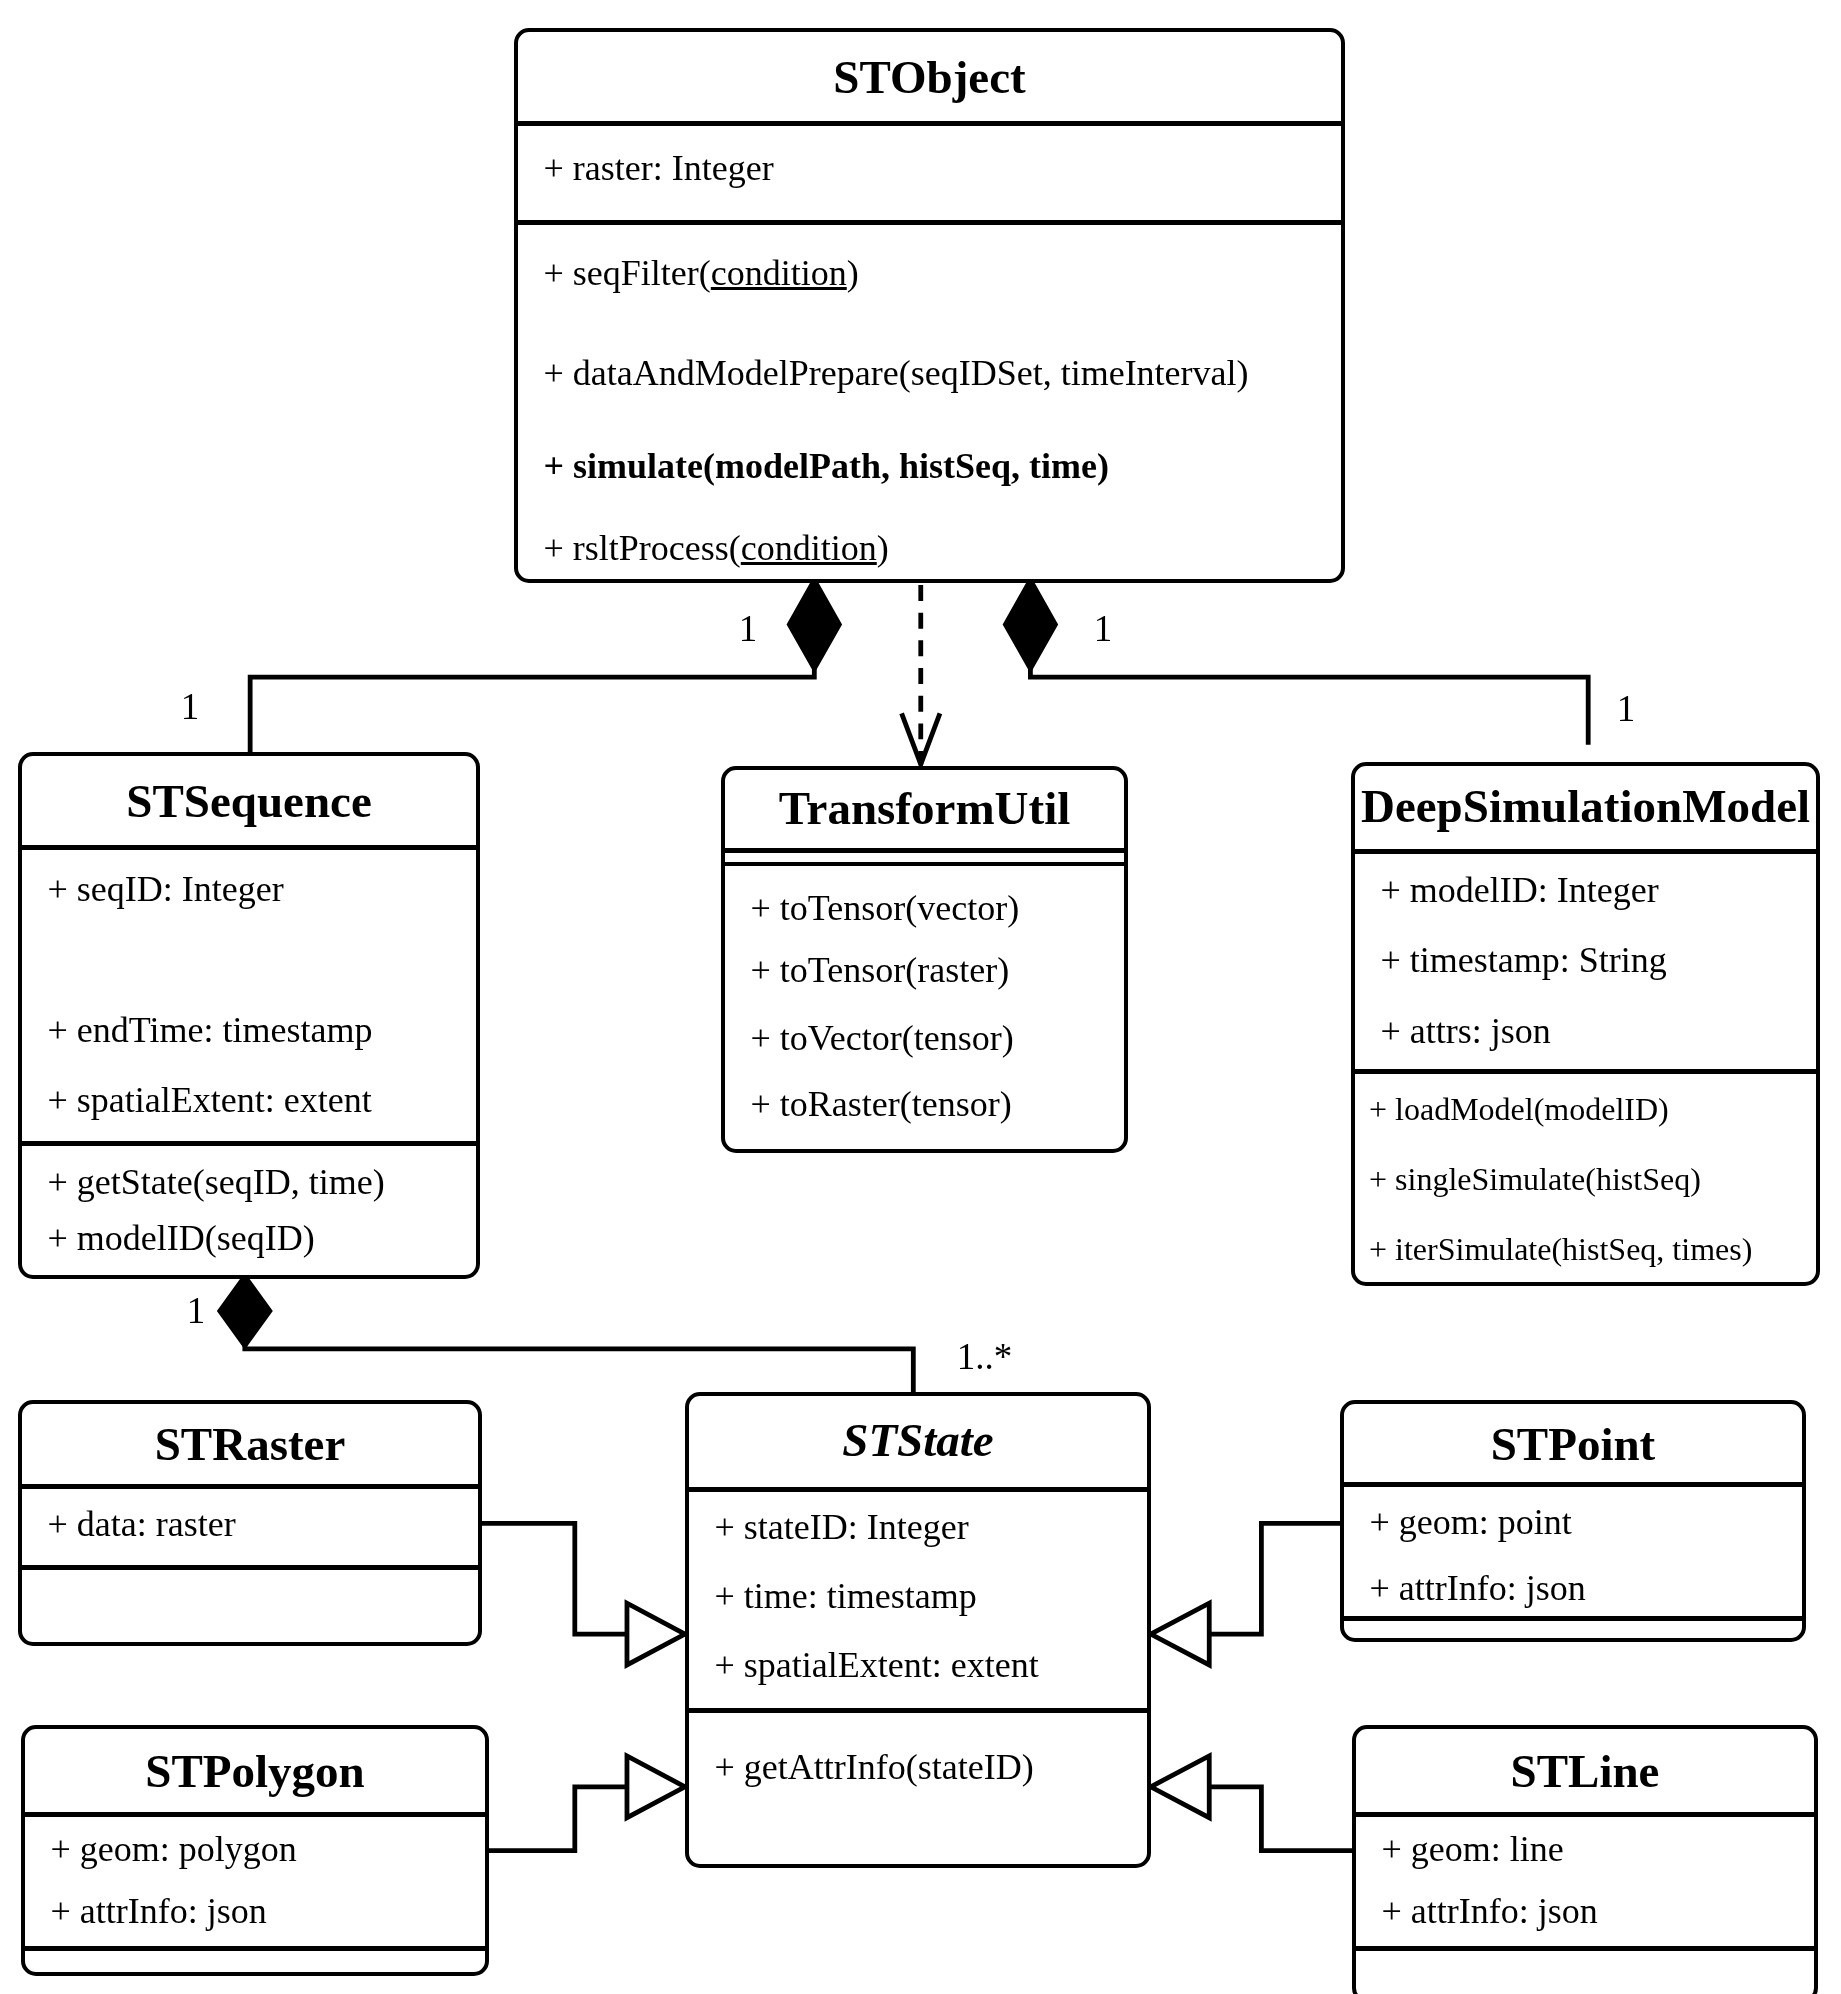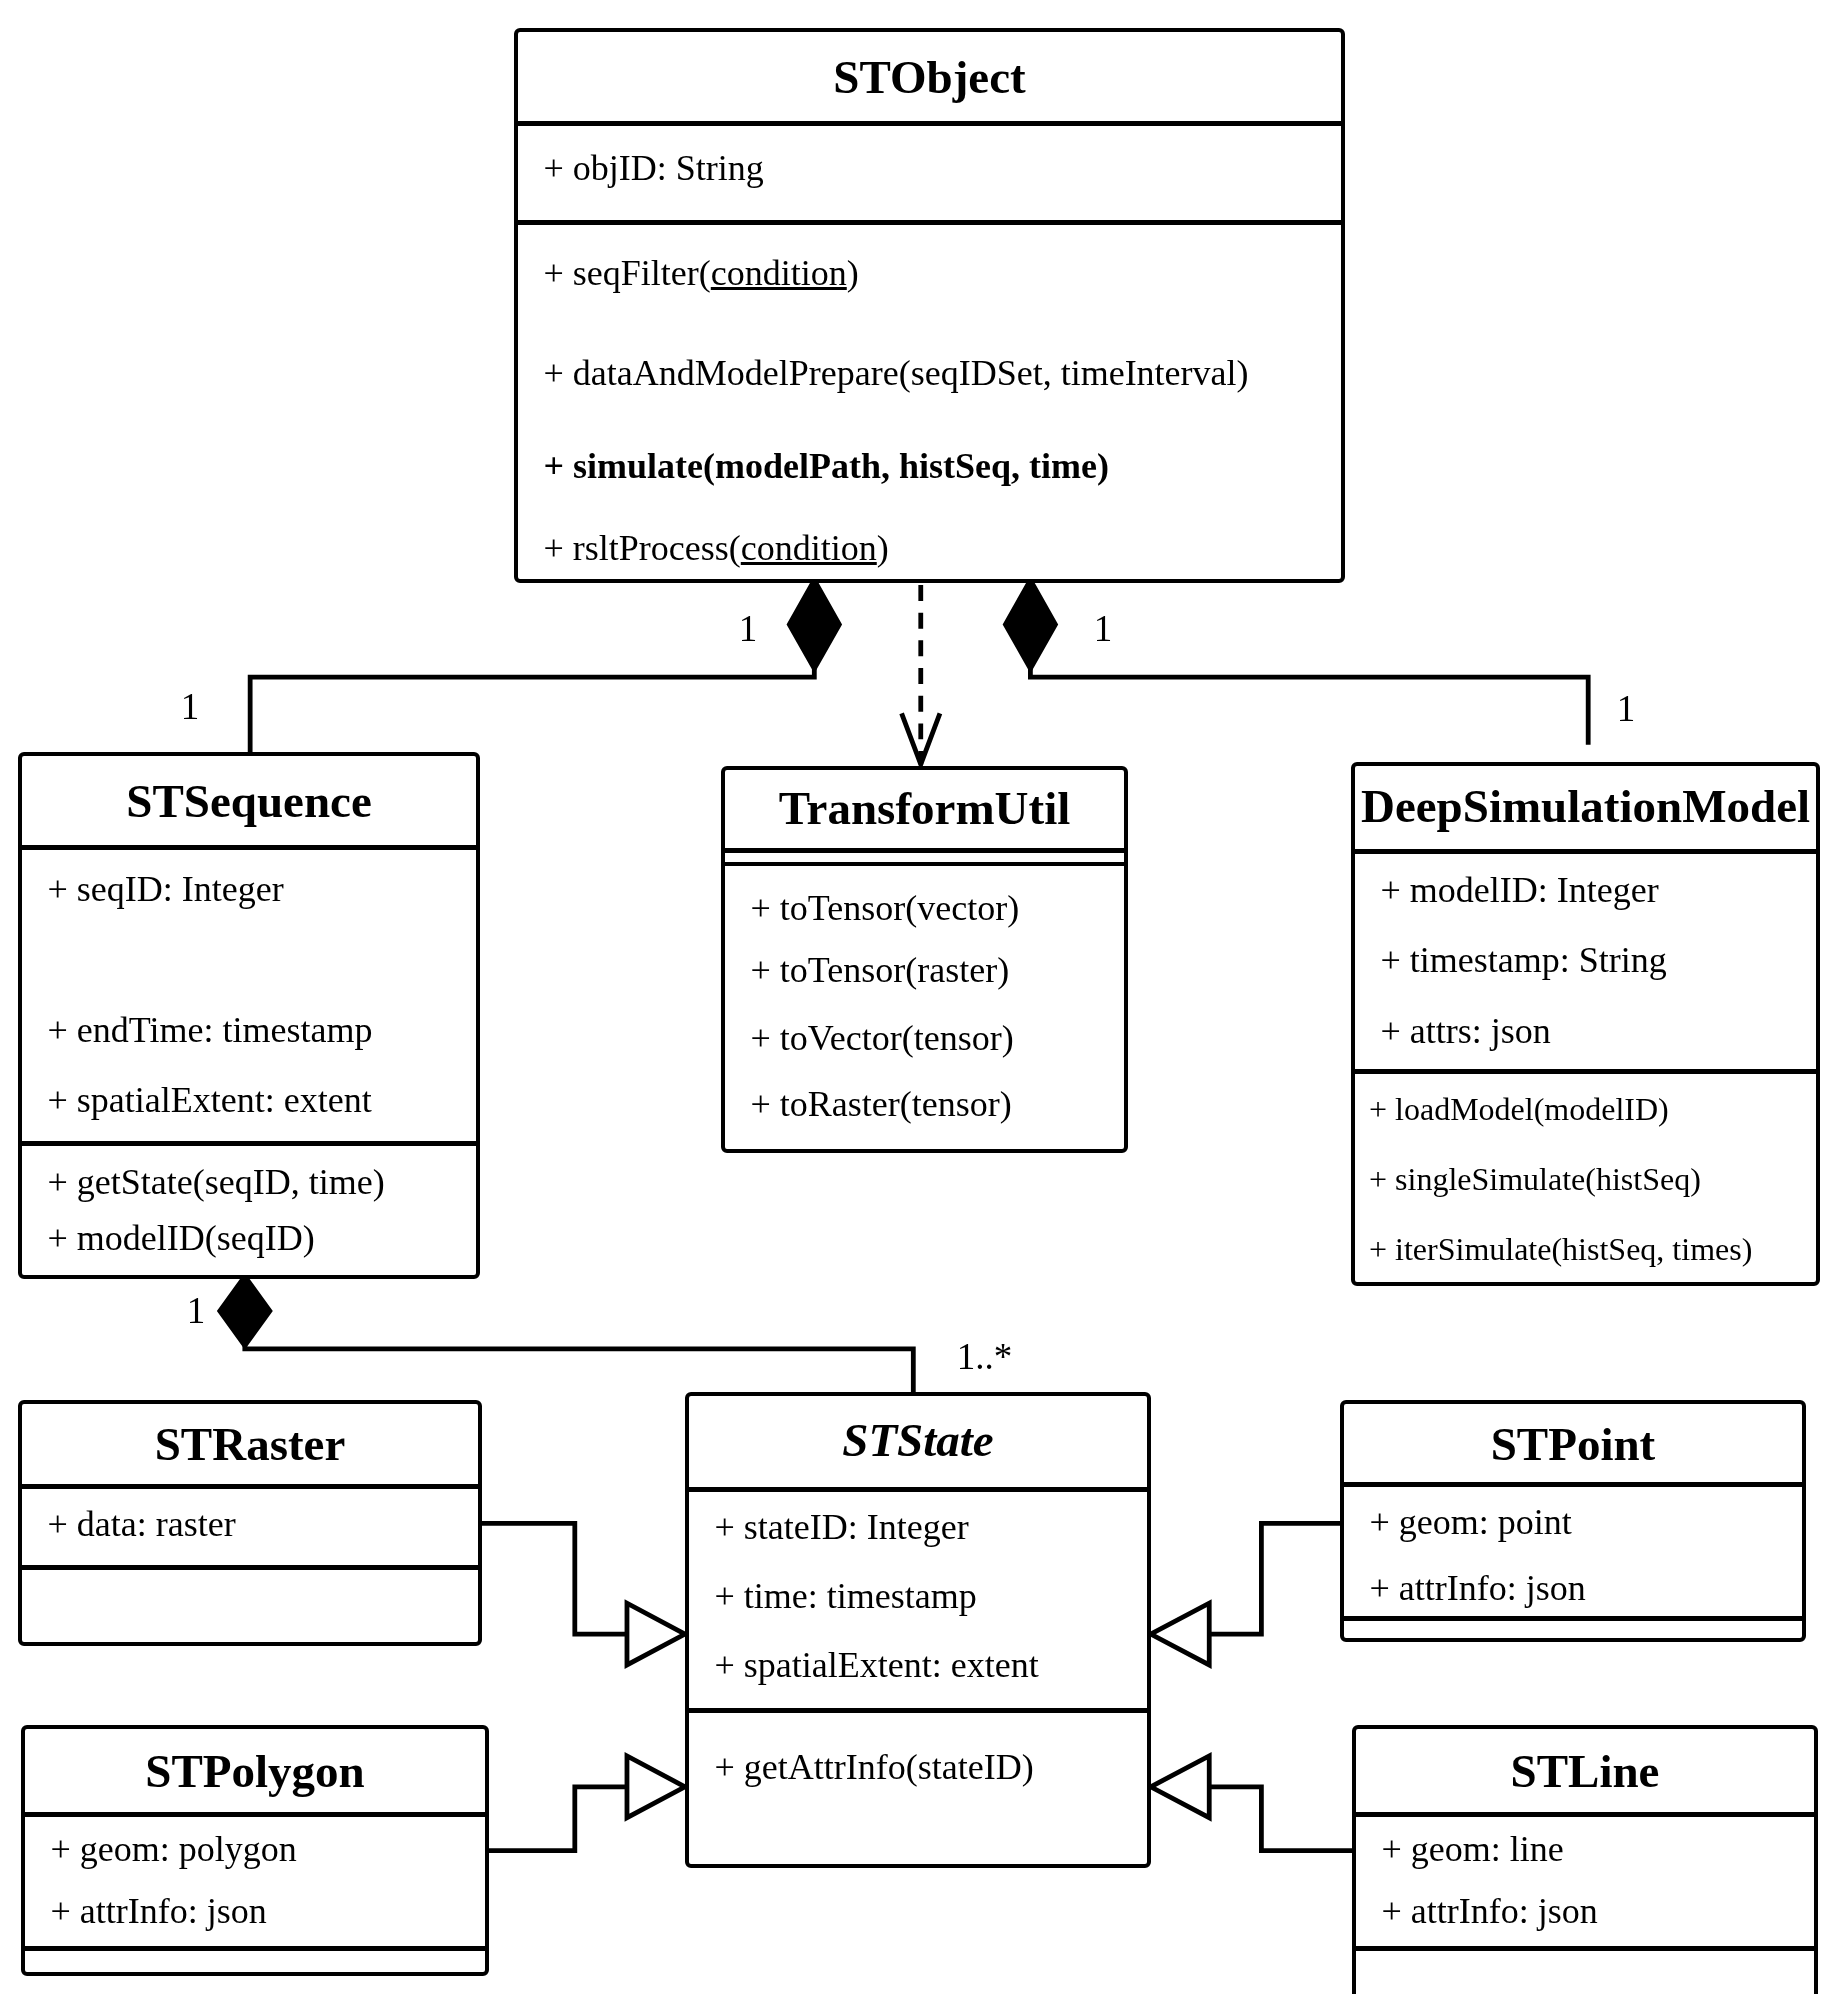--- a/index.html
+++ b/index.html
@@ -1,21 +1,21 @@
 <!DOCTYPE html>
 <html style="font-size:8.5px"><head>
 <meta charset="utf-8">
 <style>
   html,body{margin:0;padding:0;background:#ffffff;}
   #diagram{
     position:relative;width:1841px;height:1995px;background:#ffffff;
     font-family:"Liberation Serif","DejaVu Serif",serif;color:#000;
     overflow:hidden;
   }
-  .box{position:absolute;background:#fff;border:4.8px solid #000;border-radius:6px;
+  .box{position:absolute;background:#fff;border:4.8px solid #000;border-radius:15px;
        box-sizing:border-box;z-index:2;}
   .title{position:absolute;left:0;right:0;text-align:center;font-weight:bold;
          font-size:47px;line-height:69px;height:69px;white-space:nowrap;}
   .italic{font-style:italic;}
   .sep{position:absolute;left:0;right:0;height:4.8px;background:#000;}
   .sep2{height:4.3px;}
   .row{position:absolute;left:25.5px;right:3.2px;font-size:36px;line-height:46px;height:46px;
        white-space:nowrap;}
   .small .row, .row.small{font-size:32px;left:14px;}
   .bold{font-weight:bold;}
@@ -62,21 +62,21 @@
   <div class="mult" style="left:716px;top:607px">1</div>
   <div class="mult" style="left:158px;top:685px">1</div>
   <div class="mult" style="left:1071px;top:607px">1</div>
   <div class="mult" style="left:1594px;top:687px">1</div>
   <div class="mult" style="left:164px;top:1289px">1</div>
   <div class="mult wide" style="left:926px;top:1335px">1..*</div>
 
   <div class="box" style="left:514px;top:28px;width:831px;height:555px">
     <div class="title" style="top:10.6px">STObject</div>
     <div class="sep" style="top:89px"></div>
-    <div class="row" style="top:113px">+ objID: String</div>
+    <div class="row" style="top:113px">+ raster: Integer</div>
     <div class="sep" style="top:188px"></div>
     <div class="row" style="top:218px"><span>+ seqFilter(</span><span class="em">condition</span><span>)</span></div>
     <div class="row" style="top:318px">+ dataAndModelPrepare(seqIDSet, timeInterval)</div>
     <div class="row bold" style="top:411px">+ simulate(modelPath, histSeq, time)</div>
     <div class="row" style="top:493px"><span>+ rsltProcess(</span><span class="em">condition</span><span>)</span></div>
   </div>
 
   <div class="box" style="left:18px;top:752px;width:462px;height:527px">
     <div class="title" style="top:10.6px">STSequence</div>
     <div class="sep" style="top:89px"></div>

